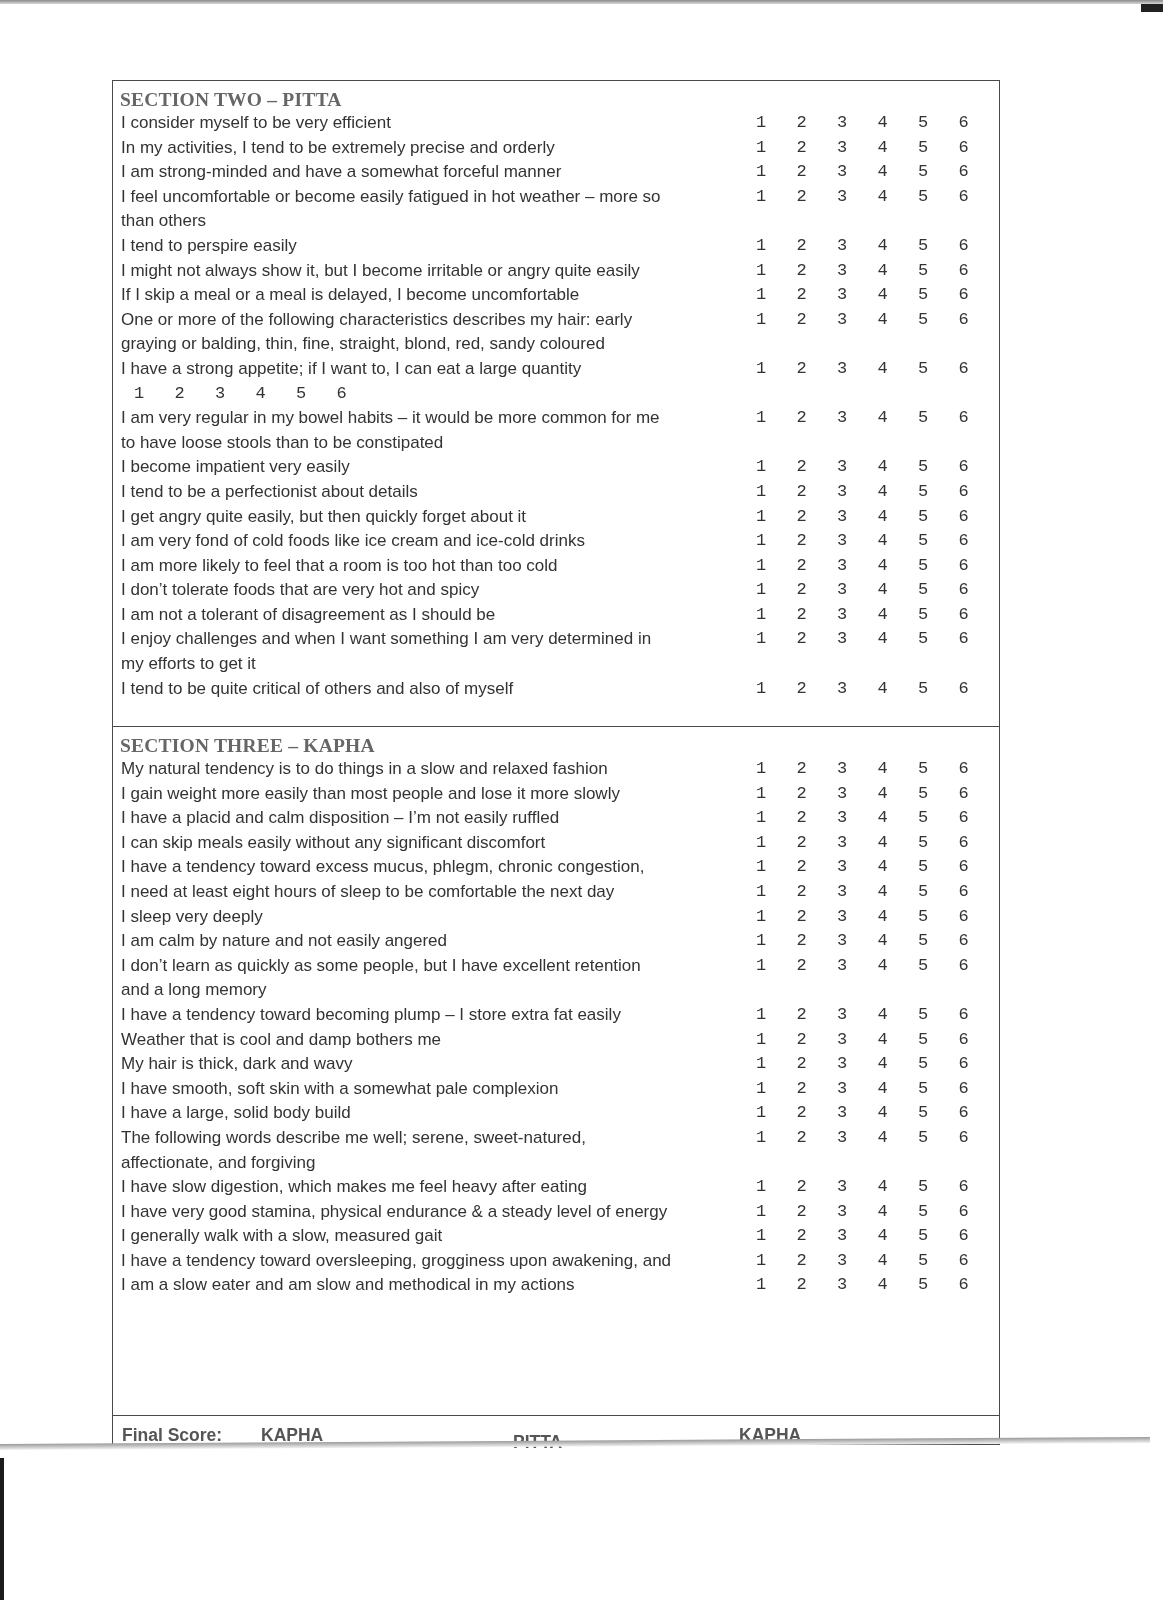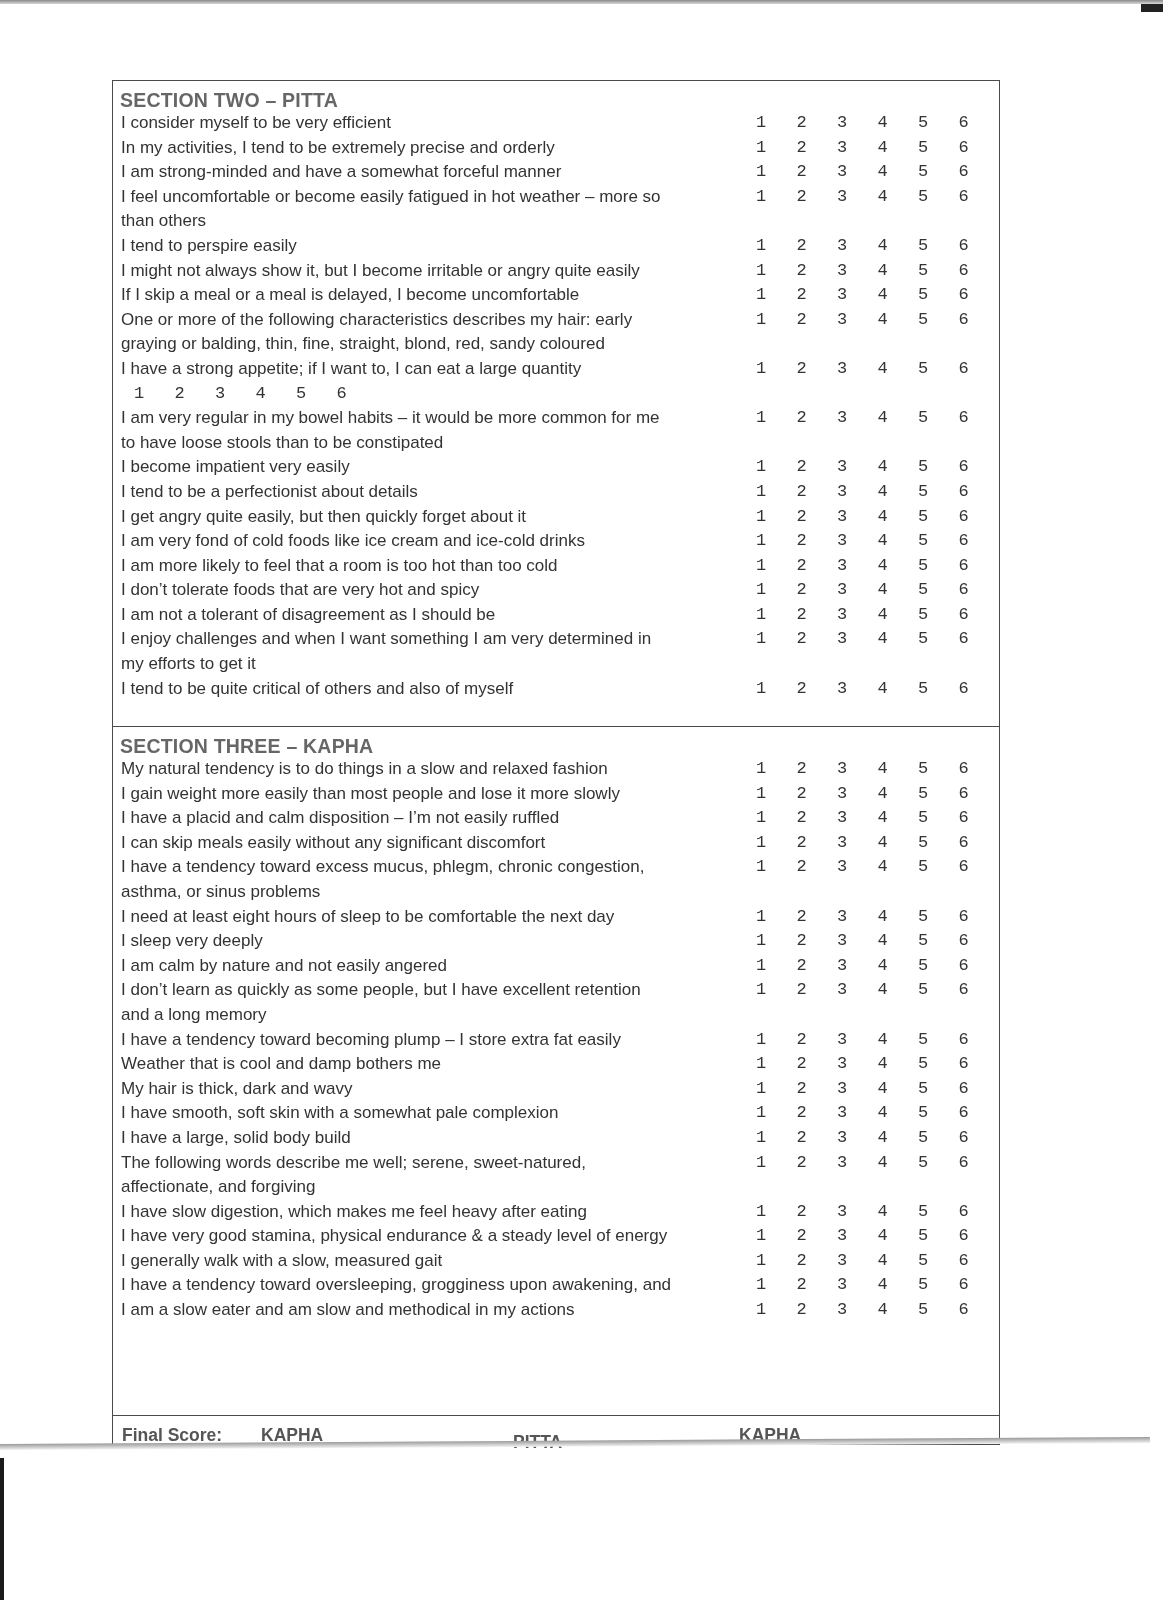--- a/index.html
+++ b/index.html
@@ -24,21 +24,21 @@
   .left-bar {
     position: absolute; left: 0; top: 1458px; width: 4px; height: 142px; background: #1a1a1a;
   }
   .form {
     position: absolute; left: 112px; top: 80px; width: 888px; height: 1365px;
     border: 1.5px solid #4a4a4a;
     box-sizing: border-box;
   }
   .section { position: relative; }
   .section-title {
-    font-family: Liberation Sans, sans-serif;
+    font-family: Liberation Serif, serif;
     font-weight: bold; font-size: 19.5px; color: #666;
     margin: 0; padding: 8px 0 0 7px; height: 22px; line-height: 22px;
     letter-spacing: 0.2px;
   }
   .row {
     display: flex; align-items: flex-start; padding-left: 8px;
   }
   .q {
     width: 630px; font-size: 17px; line-height: 24.6px; color: #333;
   }
@@ -351,23 +351,20 @@
         <div class="row">
           <div class="q">I have a tendency toward excess mucus, phlegm, chronic congestion,</div>
           <div class="scale">
             <span>1</span>
             <span>2</span>
             <span>3</span>
             <span>4</span>
             <span>5</span>
             <span>6</span>
           </div>
-        </div>
-        <div class="row">
-          <div class="q">asthma, or sinus problems</div>
         </div>
         <div class="row">
           <div class="q">I need at least eight hours of sleep  to be comfortable the next day</div>
           <div class="scale">
             <span>1</span>
             <span>2</span>
             <span>3</span>
             <span>4</span>
             <span>5</span>
             <span>6</span>

